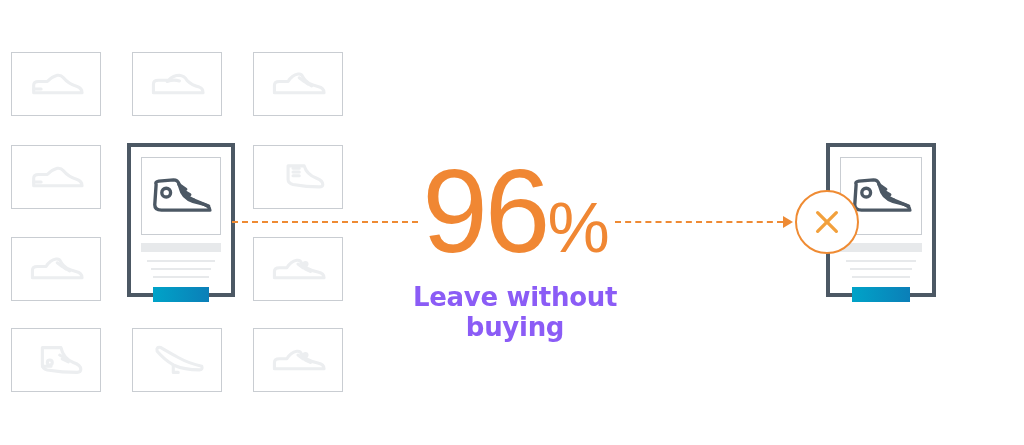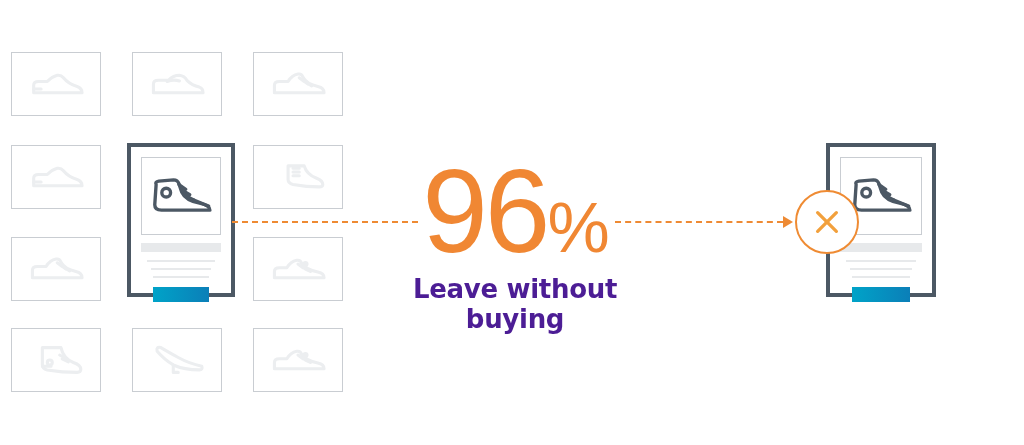--- a/index.html
+++ b/index.html
@@ -128,24 +128,24 @@
     line-height: 1;
     font-weight: 400;
     letter-spacing: -3px;
     font-family: Liberation Sans, sans-serif;
   }
   .stat-number .pct {
     font-size: 70px;
     letter-spacing: -2px;
   }
   .stat-caption {
-    color: #4c1d95;
+    color: #8b5cf6;
     font-size: 26px;
     font-weight: bold;
-    margin-top: 4px;
+    margin-top: 12px;
     letter-spacing: -0.3px;
     font-family: "DejaVu Sans", sans-serif;
   }
 
   
   .x-badge {
     position: absolute;
     width: 64px;
     height: 64px;
     border-radius: 50%;

